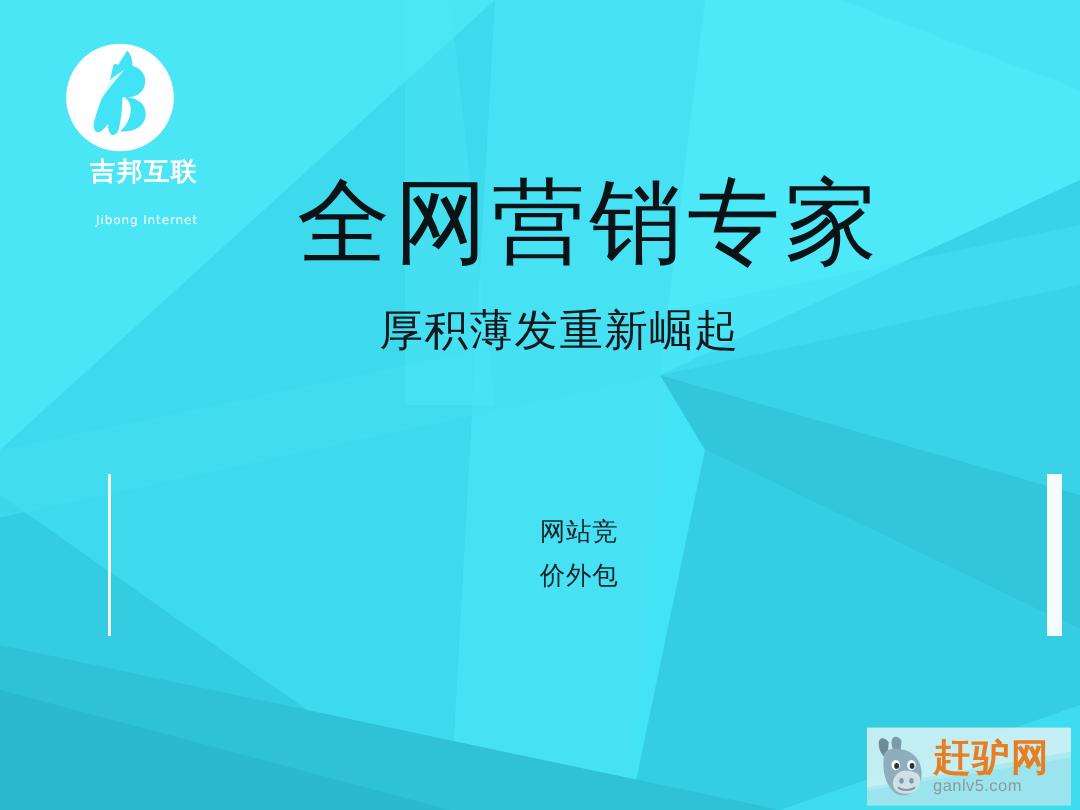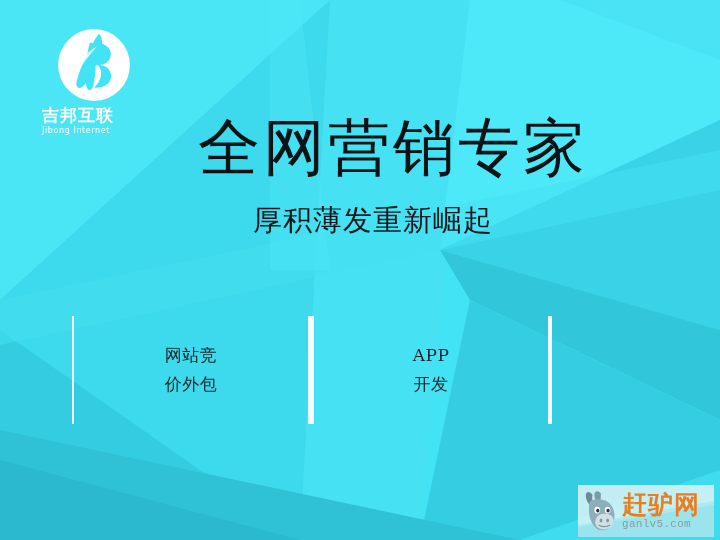--- a/index.html
+++ b/index.html
@@ -25,43 +25,43 @@
     position: absolute;
     inset: 0;
     width: 720px;
     height: 540px;
     display: block;
   }
 
   
   .logo-block {
     position: absolute;
-    left: 42px;
+    left: 28px;
     top: 26px;
     width: 104px;
     height: 112px;
-    text-align: left;
+    text-align: right;
   }
   .logo-mark {
     display: block;
     margin: 0 auto;
     width: 78px;
     height: 78px;
   }
   .logo-name {
     margin-top: 2px;
     font-size: 17px;
     line-height: 19px;
     letter-spacing: 1px;
     color: #ffffff;
     font-weight: 700;
     font-family: "DejaVu Sans", "Liberation Sans", sans-serif;
   }
   .logo-sub {
-    margin-top: 1px;
+    margin-top: 17px;
     font-size: 8px;
     line-height: 10px;
     letter-spacing: 0.6px;
     color: #ffffff;
     font-family: "DejaVu Sans", "Liberation Sans", sans-serif;
   }
 
   
   .headline {
     position: absolute;
@@ -89,21 +89,21 @@
     letter-spacing: 1px;
     font-family: "DejaVu Sans", "Liberation Sans", sans-serif;
     white-space: nowrap;
   }
 
   
   .services {
     position: absolute;
     left: 72px;
     top: 316px;
-    width: 480px;
+    width: 636px;
     height: 108px;
     display: flex;
     align-items: stretch;
   }
   .svc-rule {
     width: 2px;
     flex: 0 0 2px;
     background: #ffffff;
     opacity: 0.95;
     align-self: stretch;
@@ -166,21 +166,21 @@
     font-weight: 700;
     letter-spacing: 1px;
     font-family: "DejaVu Sans", "Liberation Sans", sans-serif;
     white-space: nowrap;
   }
   .wm-domain {
     font-size: 11px;
     line-height: 13px;
     color: #8a9ba0;
     letter-spacing: 0.3px;
-    font-family: Liberation Mono, monospace;
+    font-family: Liberation Sans, sans-serif;
     white-space: nowrap;
   }
 </style>
 </head>
 <body>
 
 <div class="slide">
 
   <svg class="bg-poly" viewBox="0 0 720 540" preserveAspectRatio="none">
     <rect x="0" y="0" width="720" height="540" fill="#41E3F5"></rect>
@@ -235,24 +235,20 @@
     </div>
 
     <div class="svc-rule"></div>
 
 
     <div class="svc-rule"></div>
 
 
     <div class="svc-rule"></div>
 
-    <div class="svc-item">
-      <div class="svc-line">APP</div>
-      <div class="svc-line">开发</div>
-    </div>
 
     <div class="svc-rule"></div>
 
 
     <div class="svc-rule"></div>
   </div>
 
   <div class="watermark">
     <svg class="wm-sheen" viewBox="0 0 136 52" preserveAspectRatio="none">
       <polygon points="0,0 136,0 136,16 0,40" fill="#FFFFFF" opacity="0.30"></polygon>

